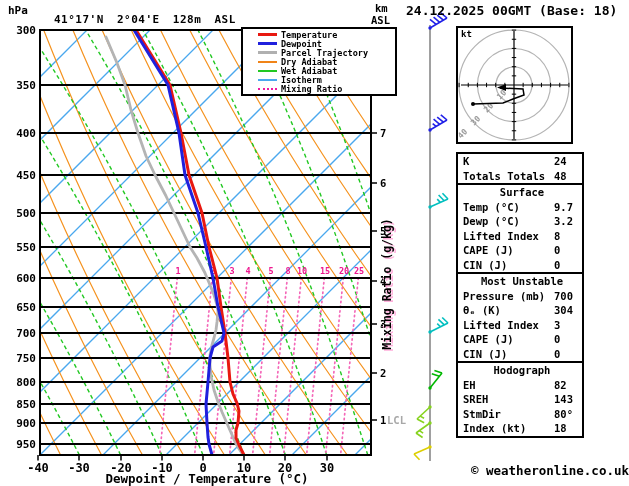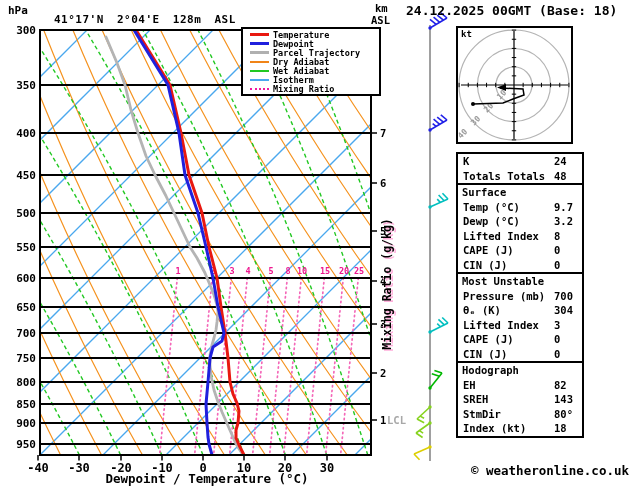--- a/index.html
+++ b/index.html
@@ -8,28 +8,28 @@
   svg{position:absolute;left:0;top:0}
   svg text{font-family:"DejaVu Sans Mono",monospace;font-weight:700}
   .t{position:absolute;font-weight:700;white-space:pre;z-index:3}
   #t-hpa{left:8px;top:4px;font-size:11px}
   #t-title{left:54px;top:13px;font-size:11px;letter-spacing:.5px;word-spacing:6px}
   #t-km{left:375px;top:2px;font-size:10.5px}
   #t-asl{left:371px;top:14px;font-size:10.5px}
   #t-date{left:406px;top:3px;font-size:13px}
   #legend{position:absolute;left:241px;top:27px;width:128px;height:63px;background:#fff;
           border:2px solid #000;z-index:2;display:flex;flex-direction:column;
-          justify-content:space-around;padding:1px 4px}
+          justify-content:space-around;padding:1px 12px}
   .lrow{display:flex;align-items:center;font-size:8.5px;font-weight:700;line-height:8px}
   .lsamp{width:19px;margin:0 4px 0 3px;flex:none;height:0}
   #table{position:absolute;left:456px;top:152px;width:124px;background:#fff;
          border:2px solid #000;font-size:10.5px;font-weight:700;z-index:2}
   .trow{position:relative;height:14.5px;line-height:14.5px;padding-left:5px;white-space:pre}
   .tval{position:absolute;left:96px;top:0}
-  .thead{padding-left:4px}
+  .thead{text-align:center;padding-left:4px}
   .tsec{border-top:2px solid #000}
   #footer{left:446px;top:463px;width:183px;text-align:right;font-size:12.5px}
 </style>
 </head>
 <body>
 
 <div id="app">
   <svg id="svg" width="629" height="486">
       <clipPath id="pc">
         <rect x="40" y="30" width="331" height="425"></rect>

